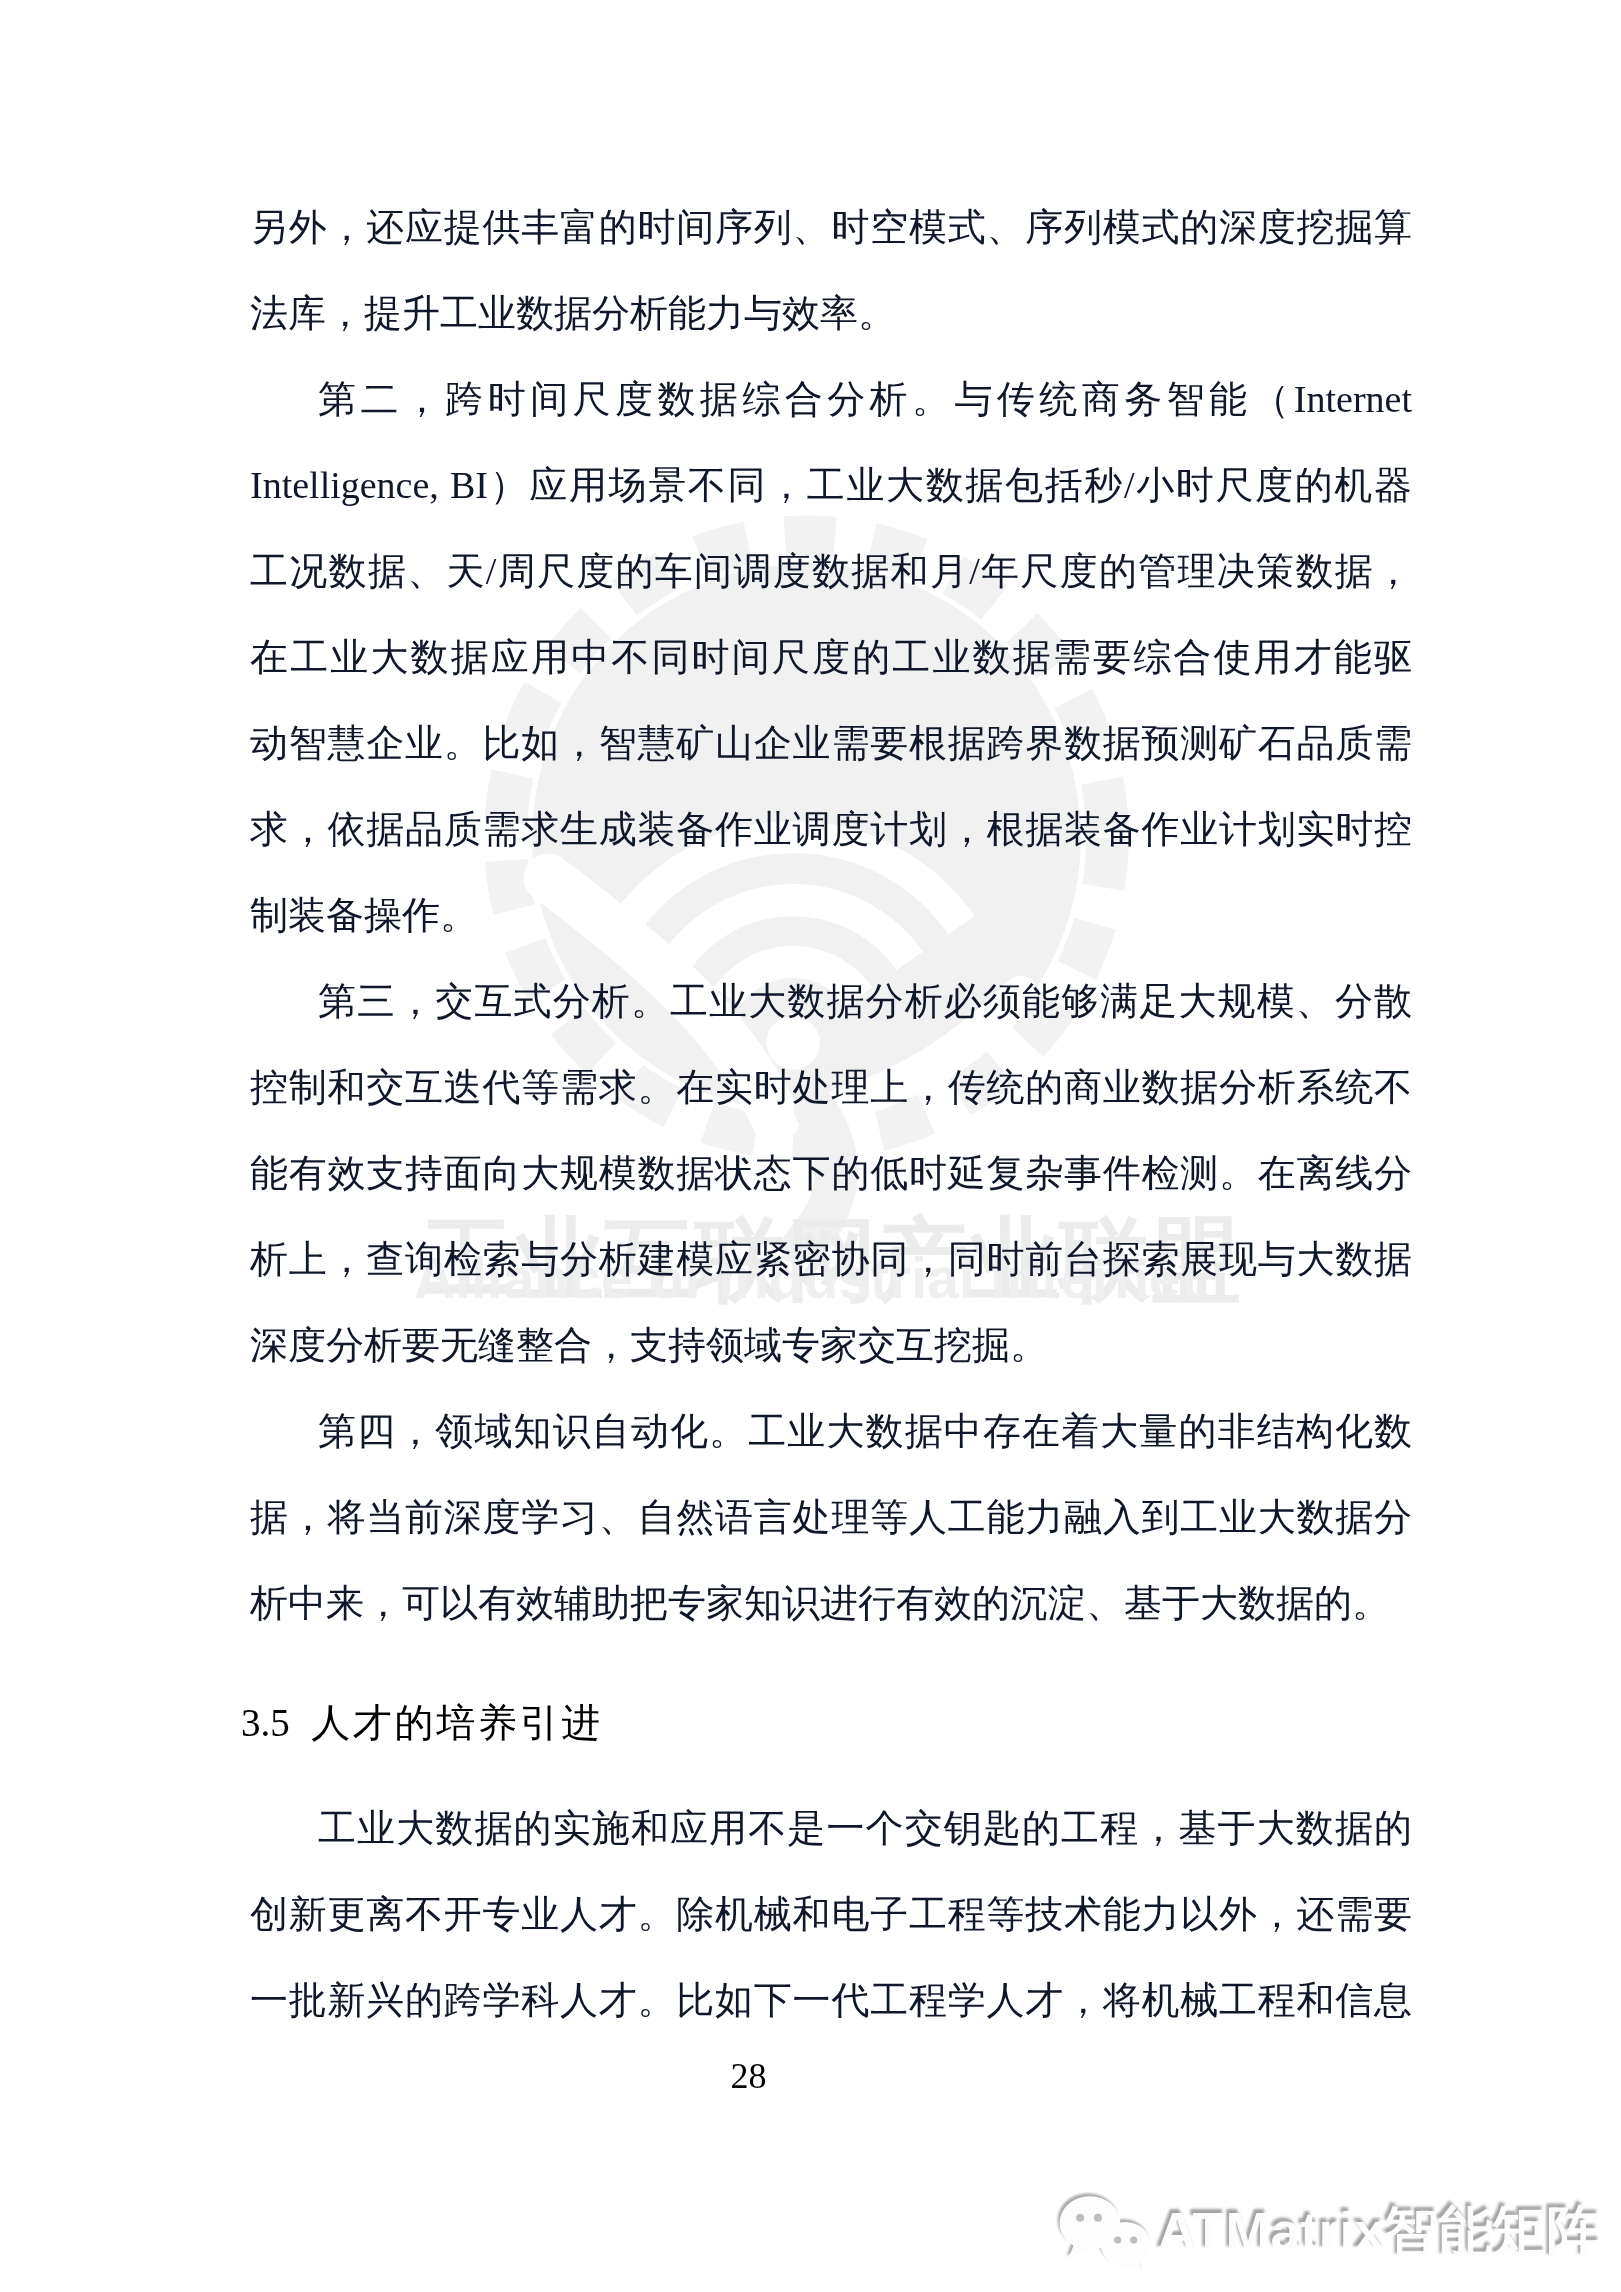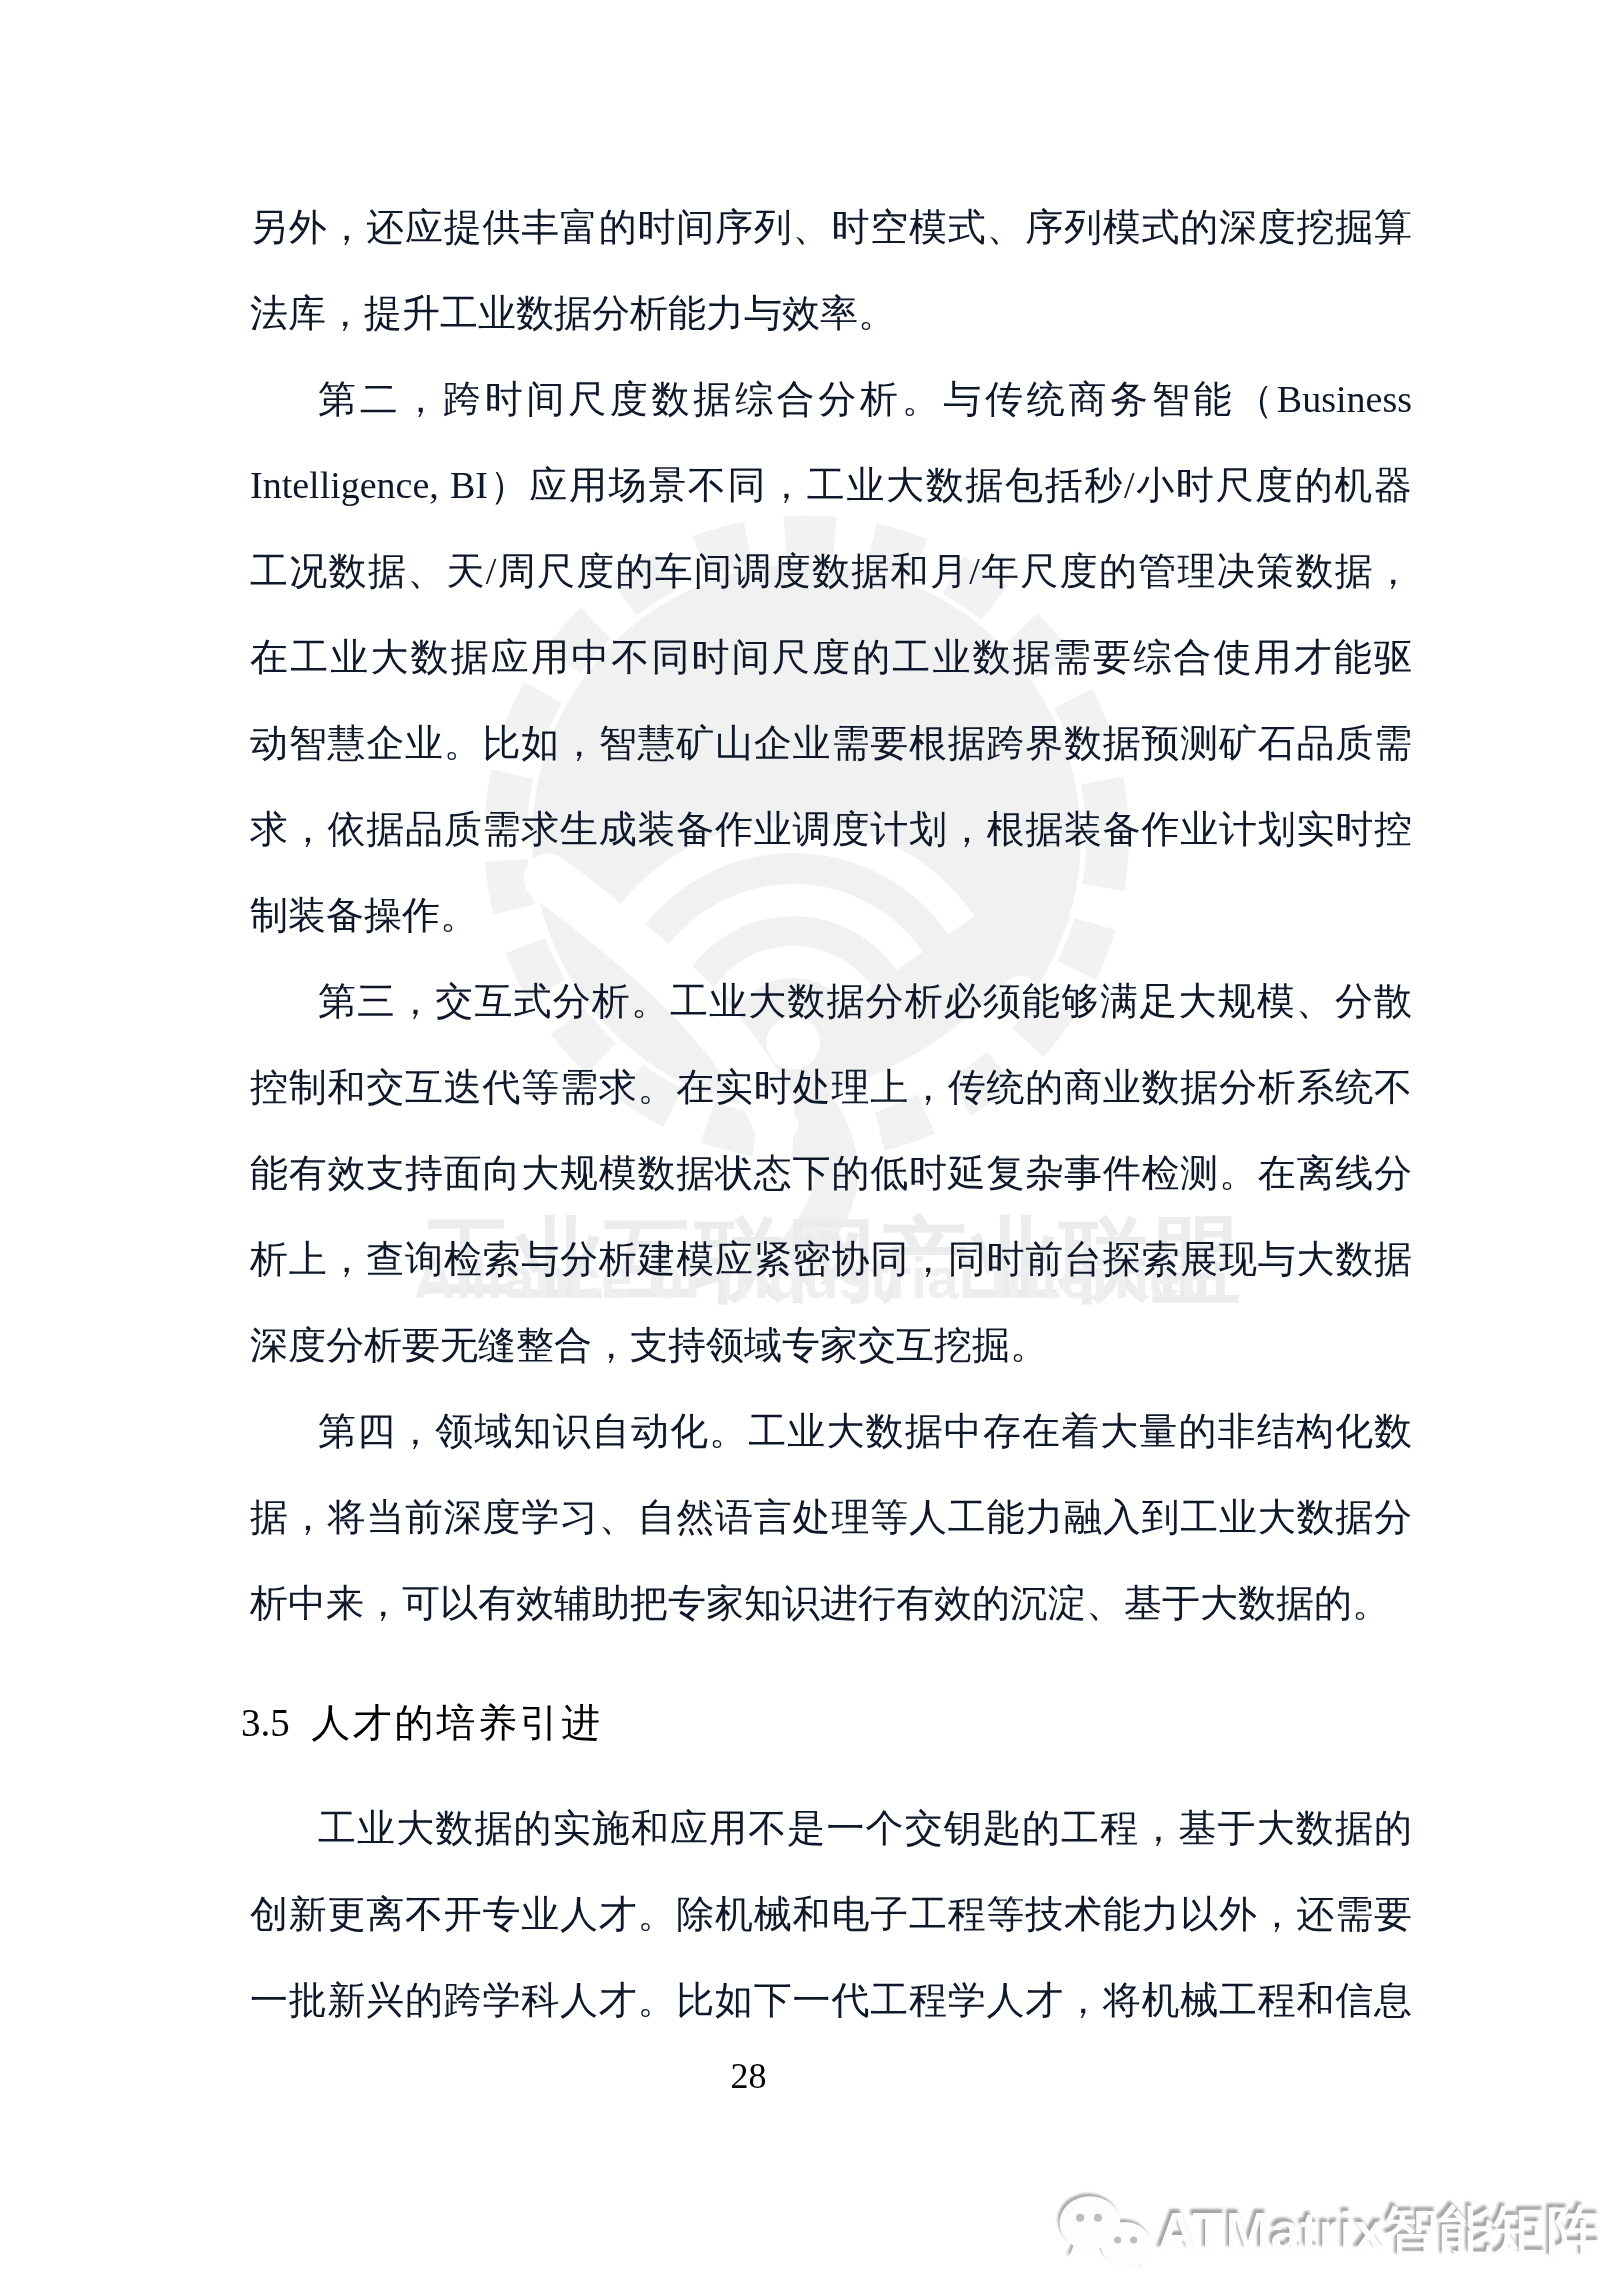--- a/index.html
+++ b/index.html
@@ -93,21 +93,21 @@
     <div class="wm-cn">工业互联网产业联盟</div>
     <div class="wm-en">Alliance of Industrial Internet</div>
   </div>
 
   <div class="bodyblock" id="paras-before">
       <div>
         <div class="line full">另外，还应提供丰富的时间序列、时空模式、序列模式的深度挖掘算</div>
         <div class="line short">法库，提升工业数据分析能力与效率。</div>
       </div>
       <div>
-        <div class="line full indent">第二，跨时间尺度数据综合分析。与传统商务智能（Business</div>
+        <div class="line full indent">第二，跨时间尺度数据综合分析。与传统商务智能（Internet</div>
         <div class="line full">Intelligence, BI）应用场景不同，工业大数据包括秒/小时尺度的机器</div>
         <div class="line full">工况数据、天/周尺度的车间调度数据和月/年尺度的管理决策数据，</div>
         <div class="line full">在工业大数据应用中不同时间尺度的工业数据需要综合使用才能驱</div>
         <div class="line full">动智慧企业。比如，智慧矿山企业需要根据跨界数据预测矿石品质需</div>
         <div class="line full">求，依据品质需求生成装备作业调度计划，根据装备作业计划实时控</div>
         <div class="line short">制装备操作。</div>
       </div>
       <div>
         <div class="line full indent">第三，交互式分析。工业大数据分析必须能够满足大规模、分散</div>
         <div class="line full">控制和交互迭代等需求。在实时处理上，传统的商业数据分析系统不</div>

